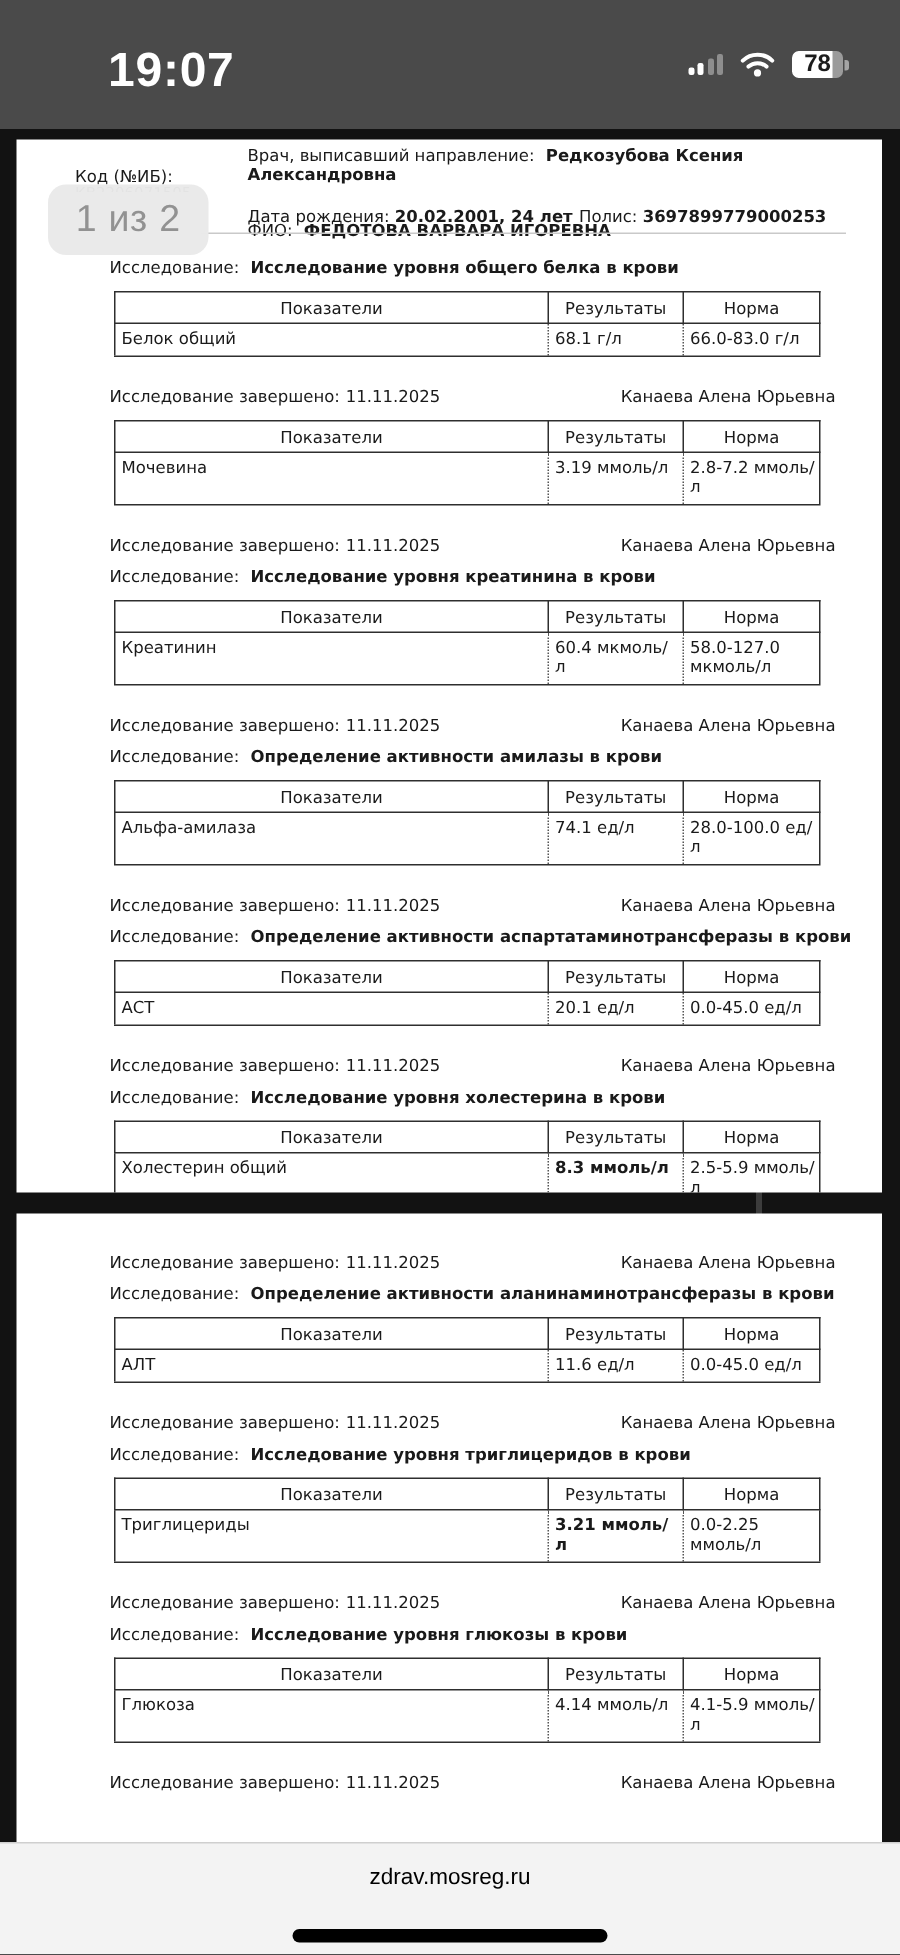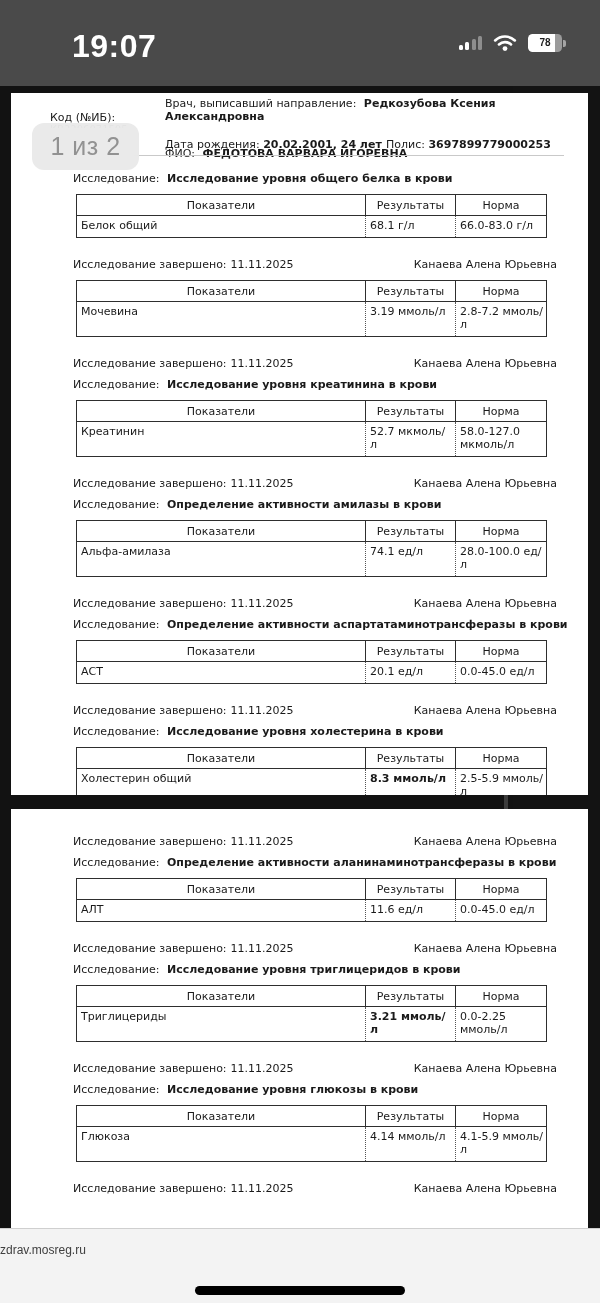--- a/index.html
+++ b/index.html
@@ -18,21 +18,21 @@
     position:absolute; left:72px; top:28px; color:#fff;
     font-size:32px; font-weight:600; letter-spacing:.5px;
   }
   .sb-icons { position:absolute; right:34px; top:33px; display:flex; align-items:center; gap:11px; height:20px; }
   .sig { display:flex; align-items:flex-end; gap:2.5px; height:14px; }
   .sig span { width:4px; border-radius:1.5px; background:#fff; display:block; }
   .sig .b1{height:5px;} .sig .b2{height:8px;} .sig .b3{height:11px;background:rgba(255,255,255,.38);} .sig .b4{height:14px;background:rgba(255,255,255,.38);}
   .battery { position:relative; width:38px; height:18px; }
   .batt-body { position:absolute; left:0; top:0; width:34px; height:18px; border-radius:4.5px; background:rgba(255,255,255,.45); overflow:hidden; }
   .batt-fill { position:absolute; left:0; top:0; width:79%; height:100%; background:#fff; border-radius:4.5px 0 0 4.5px; }
-  .batt-num { position:absolute; left:0; top:0; width:34px; height:18px; text-align:center; line-height:18px; font-size:10px; font-weight:700; color:#1c1c1c; }
+  .batt-num { position:absolute; left:0; top:0; width:34px; height:18px; text-align:center; line-height:18px; font-size:16px; font-weight:700; color:#1c1c1c; }
   .batt-nub { position:absolute; right:0; top:5.5px; width:2.6px; height:7px; background:rgba(255,255,255,.5); border-radius:0 2px 2px 0; }
 
   
   .viewer { position:absolute; left:0; top:86px; width:513px; height:1142px; background:#121212; }
   .page {
     position:relative; margin-left:11px; width:577px; background:#fff;
     color:#1a1a1a; font-size:11px; line-height:13px; overflow:hidden;
   }
   .page1 { margin-top:7px; height:702px; }
   .page2 { margin-top:14px; height:419px; }
@@ -77,21 +77,21 @@
     color:#929292; font-size:25px; line-height:47px; text-align:center;
     font-family:"Liberation Sans", sans-serif; letter-spacing:.5px;
   }
 
   
   .bottombar {
     position:absolute; left:0; top:1228px; width:600px; height:75px;
     background:#f3f3f3; border-top:1px solid #cfcfcf;
     font-family:"Liberation Sans", sans-serif;
   }
-  .url { margin-top:14px; text-align:left; font-size:12px; color:#404040; }
+  .url { margin-top:14px; text-align:center; font-size:15px; color:#000000; }
   .home-indicator {
     position:absolute; left:195px; top:57px; width:210px; height:9px;
     border-radius:5px; background:#000;
   }
 </style>
 </head>
 <body>
 
 <div id="screen">
 
@@ -213,21 +213,21 @@
           <thead>
               <tr>
             <th>Показатели</th>
             <th>Результаты</th>
             <th>Норма</th>
           </tr>
             </thead>
           <tbody>
               <tr>
             <td>Креатинин</td>
-            <td class="val">52.7 мкмоль/л</td>
+            <td class="val">60.4 мкмоль/л</td>
             <td class="val">58.0-127.0 мкмоль/л</td>
           </tr>
             </tbody>
         </table>
 
         <div class="completed">
           <span><span>Исследование завершено:</span><span class="sp">11.11.2025</span></span>
           <span>Канаева Алена Юрьевна</span>
         </div>
         <div class="study-title">

